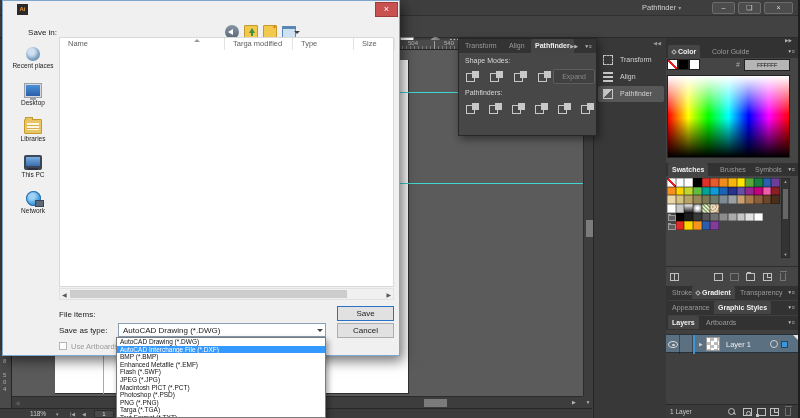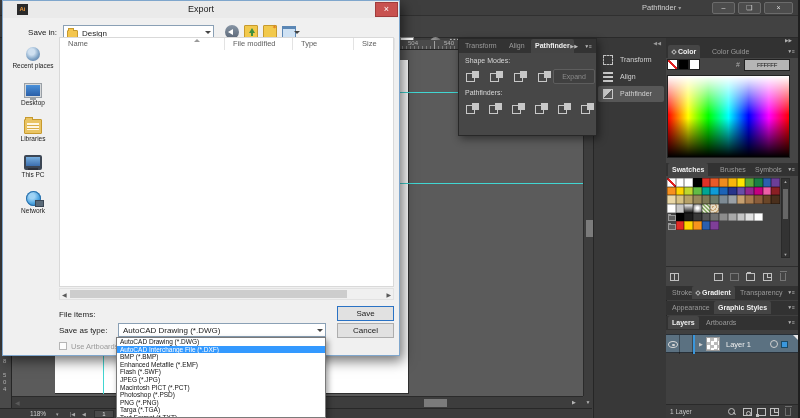--- a/index.html
+++ b/index.html
@@ -467,30 +467,24 @@
         </span>
         <span class="pfbtn">
           <span class="ovl"></span>
         </span>
       </div>
   </div>
 
 </div>
 
 <div class="dialog">
-  <div class="dlg-title"><span>Export</span></div>
   <span class="dlg-appicon">Ai</span>
   <span class="dlg-close">×</span>
 
   <span class="dlg-label" style="left:12px;top:27px;width:42px;text-align:right;">Save in:</span>
-  <div class="combo" style="left:60px;top:24px;width:151px;height:15px;">
-    <span class="fold" style="left:3px;top:4px;"></span>
-    <span class="val" style="left:18px;top:3px;">Design</span>
-    <span class="chev"></span>
-  </div>
   <span class="tbico tb-back" style="left:222px;"></span>
   <span class="tbico tb-up" style="left:241px;"></span>
   <span class="tbico tb-new" style="left:260px;"></span>
   <span class="tbico tb-views" style="left:279px;"></span>
 
   <div class="places">
       <div class="place">
         <span class="pic pic-recent-places"></span>
         <span class="plabel">Recent places</span>
       </div>
@@ -508,21 +502,21 @@
       </div>
       <div class="place">
         <span class="pic pic-network"></span>
         <span class="plabel">Network</span>
       </div>
     </div>
 
   <div class="filelist">
     <div id="list-header">
         <span class="lh-cell" style="left: 0px; width: 165px;">Name</span>
-        <span class="lh-cell" style="left: 165px; width: 68px;">File modified</span>
+        <span class="lh-cell" style="left: 165px; width: 68px;">Targa modified</span>
         <span class="lh-cell" style="left: 233px; width: 61px;">Type</span>
         <span class="lh-cell" style="left: 294px; width: 41px;">Size</span>
       </div>
     <span class="sortcaret"></span>
   </div>
   <div class="dlg-hscroll">
     <span class="dlg-harrow" style="left:2px;">◀</span>
     <div class="dlg-hthumb"></div>
     <span class="dlg-harrow" style="right:2px;">▶</span>
   </div>

